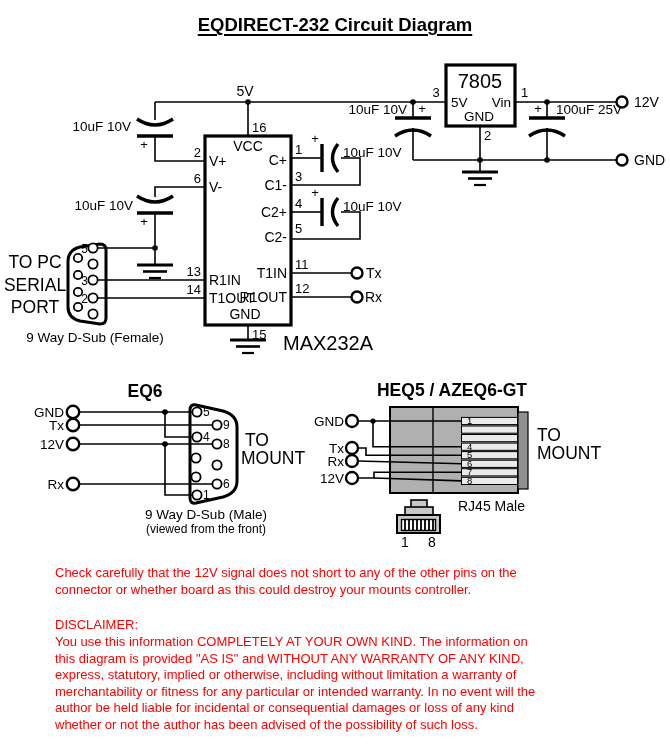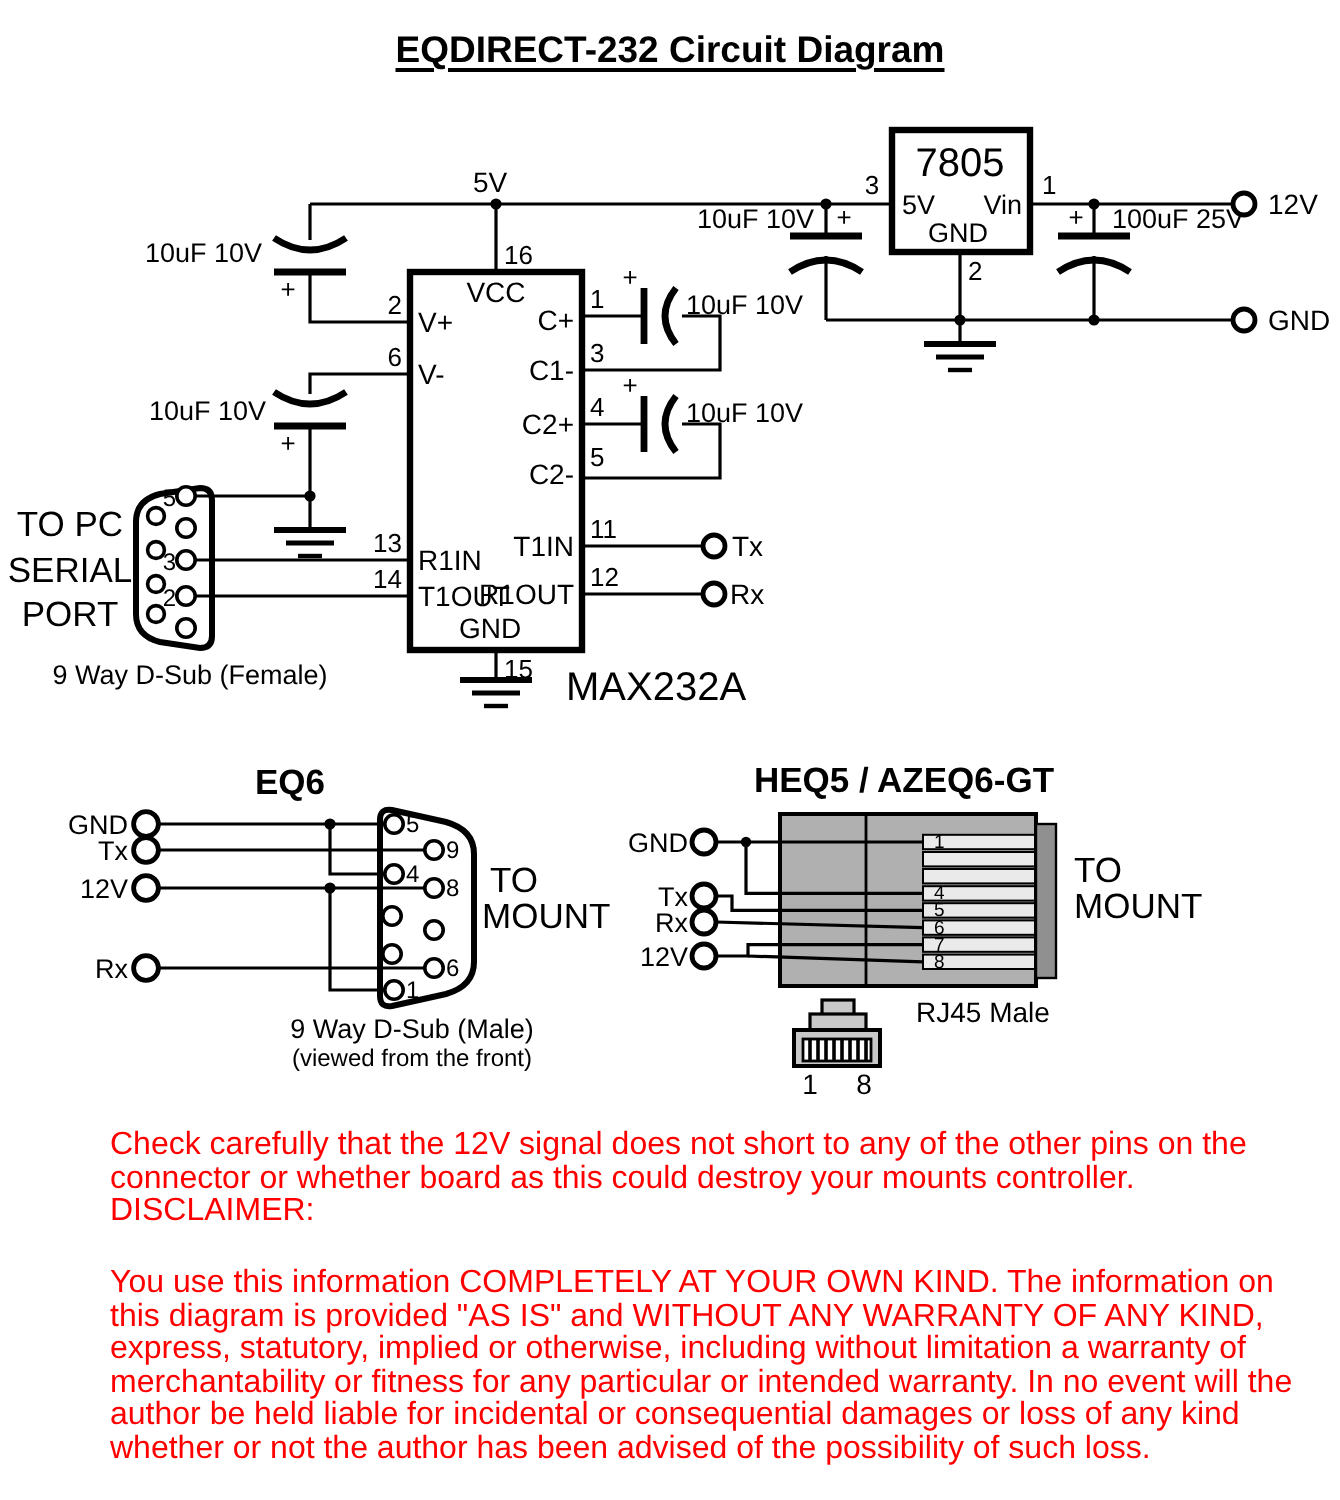--- a/index.html
+++ b/index.html
@@ -18,21 +18,21 @@
   .pin{stroke:#000;stroke-width:1.8;fill:#fff;}
   .dot{fill:#000;stroke:none;}
   .t14{font-size:14px;}
   .t13{font-size:13.5px;}
   .t13n{font-size:13px;}
   .t12{font-size:12px;}
   .t20{font-size:20px;}
   .t17{font-size:17.5px;}
   .t17b{font-size:17.5px;font-weight:bold;}
   .t9{font-size:9.5px;}
-  .redtext{position:absolute;left:55px;color:#ff0000;font-size:16px;line-height:16.6px;white-space:nowrap;}
+  .redtext{position:absolute;left:55px;color:#ff0000;font-size:13px;line-height:16.6px;white-space:nowrap;}
 </style>
 </head>
 <body>
 
 <div class="page">
 
   <div class="title"><span>EQDIRECT-232 Circuit Diagram</span></div>
 
   <svg width="670" height="560" viewBox="0 0 670 560">
 
@@ -316,21 +316,21 @@
       <text class="t14" x="432" y="547" text-anchor="middle">8</text>
       <text class="t14" x="458" y="511">RJ45 Male</text>
     </g>
   </svg>
 
   <div class="redtext" style="top:565px;">
     <div>Check carefully that the 12V signal does not short to any of the other pins on the</div>
     <div>connector or whether board as this could destroy your mounts controller.</div>
   </div>
 
-  <div class="redtext" style="top:598px;">DISCLAIMER:</div>
+  <div class="redtext" style="top:617px;">DISCLAIMER:</div>
 
   <div class="redtext" style="top:634px;">
     <div>You use this information COMPLETELY AT YOUR OWN KIND. The information on</div>
     <div>this diagram  is provided "AS IS" and WITHOUT ANY WARRANTY OF ANY KIND,</div>
     <div>express, statutory, implied or otherwise, including without limitation a warranty of</div>
     <div>merchantability or fitness for any particular or intended warranty. In no event will the</div>
     <div>author be held liable for incidental or consequential damages or loss of any kind</div>
     <div>whether or not the author has been advised of the possibility of such loss.</div>
   </div>
 

